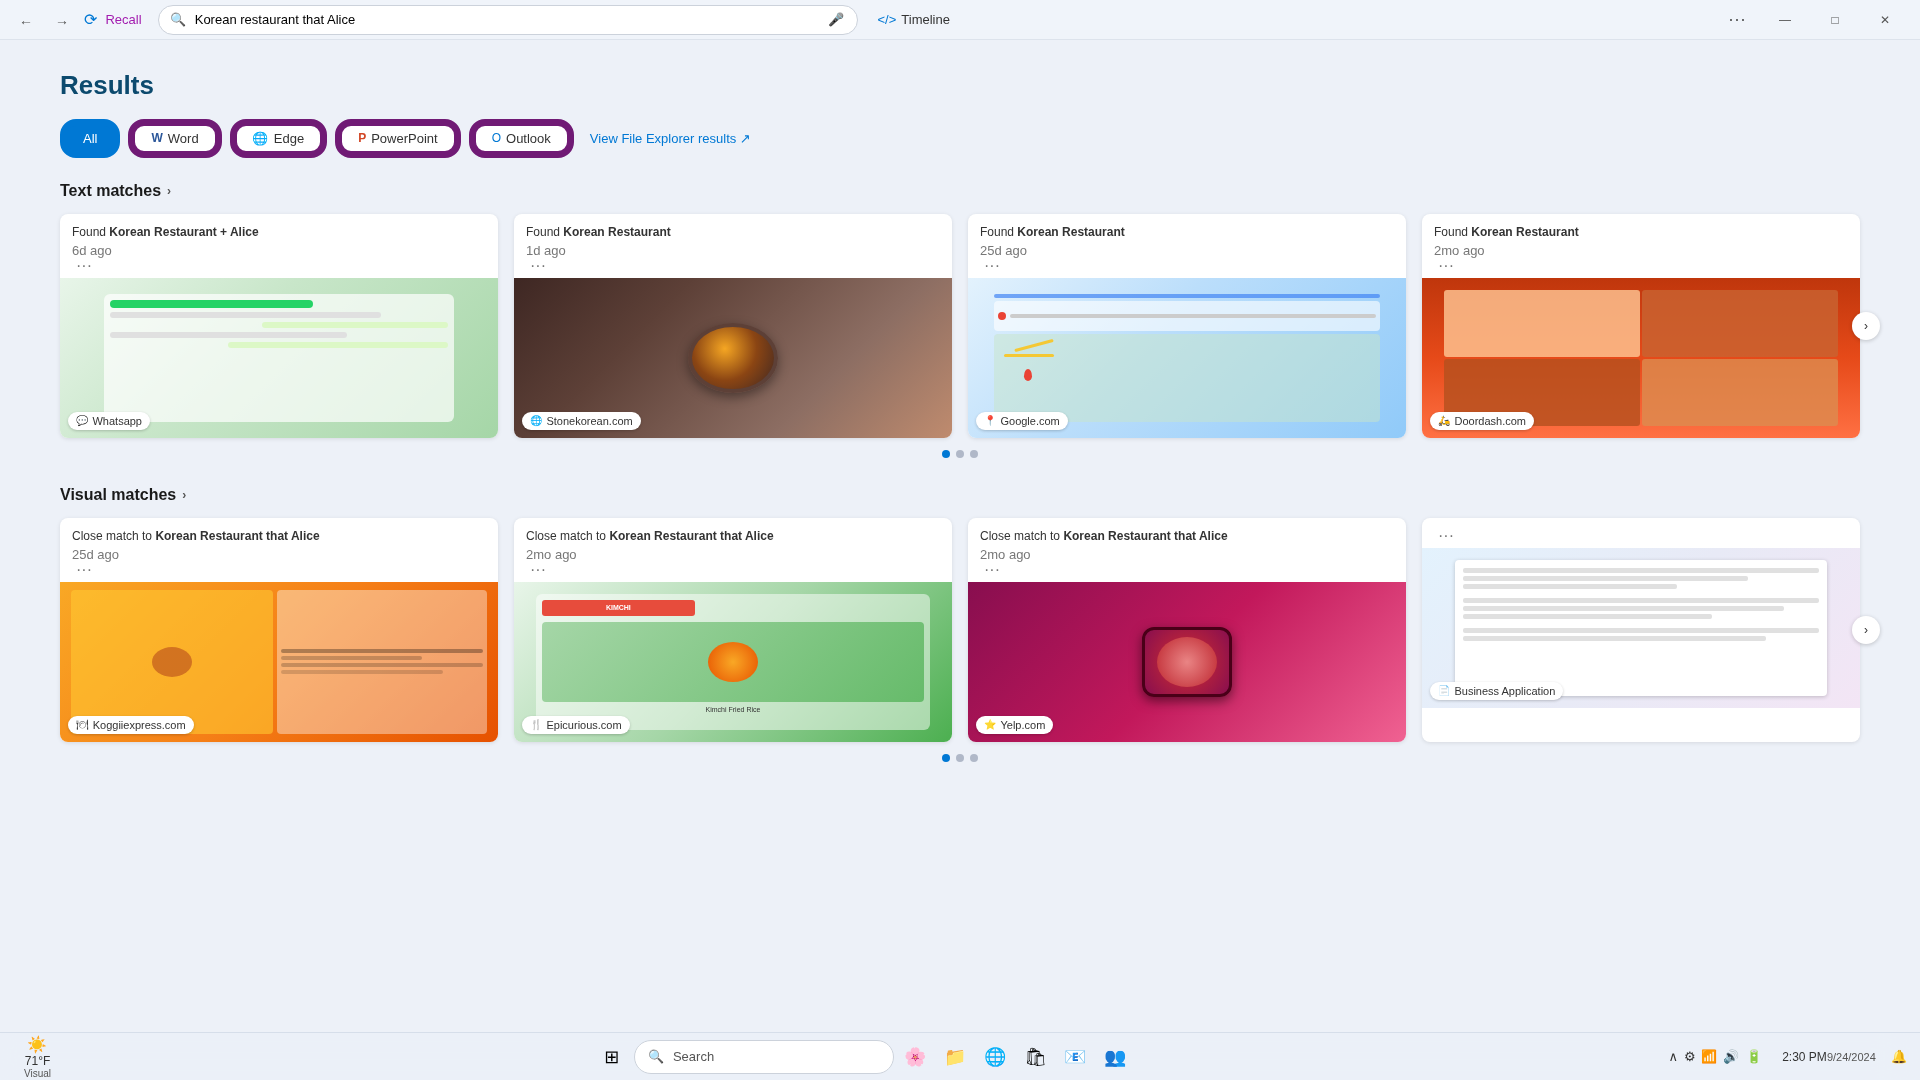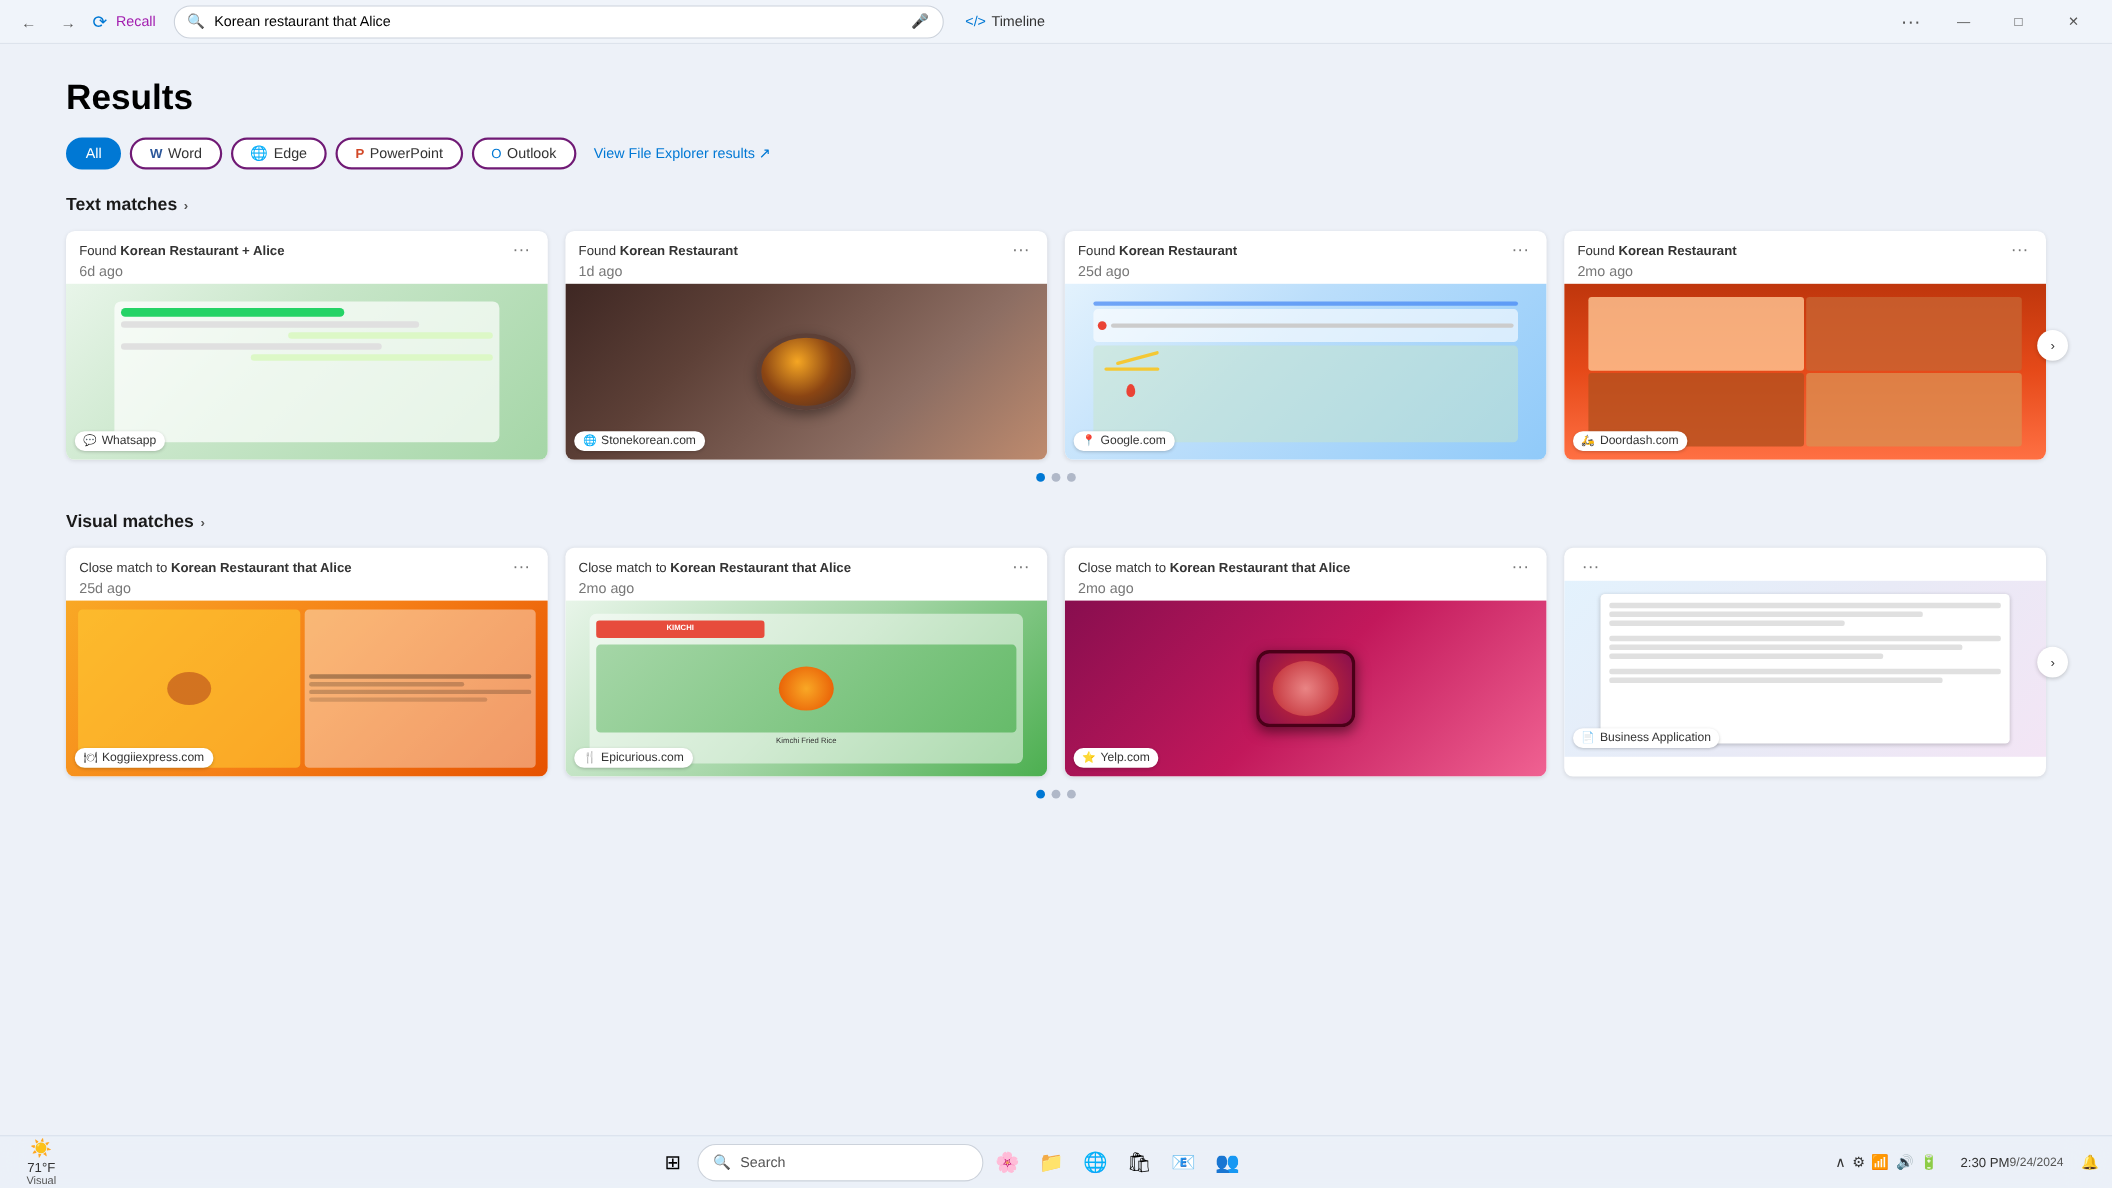--- a/index.html
+++ b/index.html
@@ -77,37 +77,37 @@
     
     .main {
       margin-top: 40px;
       padding: 30px 60px 20px 60px;
       height: calc(1080px - 40px - 48px);
       overflow-y: auto;
       background: #edf1f8;
     }
 
     .page-title {
-      font-size: 32px; font-weight: 600; color: #000000;
+      font-size: 26px; font-weight: 600; color: #0c4a6e;
       margin-bottom: 18px;
     }
 
     
     .filter-tabs {
       display: flex; align-items: center; gap: 8px;
       margin-bottom: 24px;
     }
     .filter-tab {
       padding: 5px 16px;
       border-radius: 16px;
-      border: 2px solid #701a75;
+      border: 7px solid #701a75;
       background: white;
       font-size: 13px; color: #333;
       cursor: pointer;
-      display: flex; align-items: flex-end; gap: 5px;
+      display: flex; align-items: flex-start; gap: 5px;
     }
     .filter-tab.active {
       background: #0078d4; color: white; border-color: #0078d4;
     }
     .filter-tab-icon { font-size: 12px; }
     .view-file-link {
       font-size: 13px; color: #0078d4; cursor: pointer;
       text-decoration: none; display: flex; align-items: center; gap: 4px;
       margin-left: 8px;
     }
@@ -132,20 +132,21 @@
       background: white;
       border-radius: 8px;
       overflow: hidden;
       box-shadow: 0 1px 4px rgba(0,0,0,0.1);
       cursor: pointer;
       position: relative;
     }
     .card-header {
       display: flex; justify-content: space-between; align-items: flex-start;
       padding: 10px 12px 4px 12px;
+      flex-direction: column;
     }
     .card-title-area { flex: 1; }
     .card-title {
       font-size: 12px; color: #333;
       line-height: 1.4;
     }
     .card-title strong { font-weight: 600; }
     .card-time {
       font-size: 13px; color: #777; margin-top: 2px;
     }

